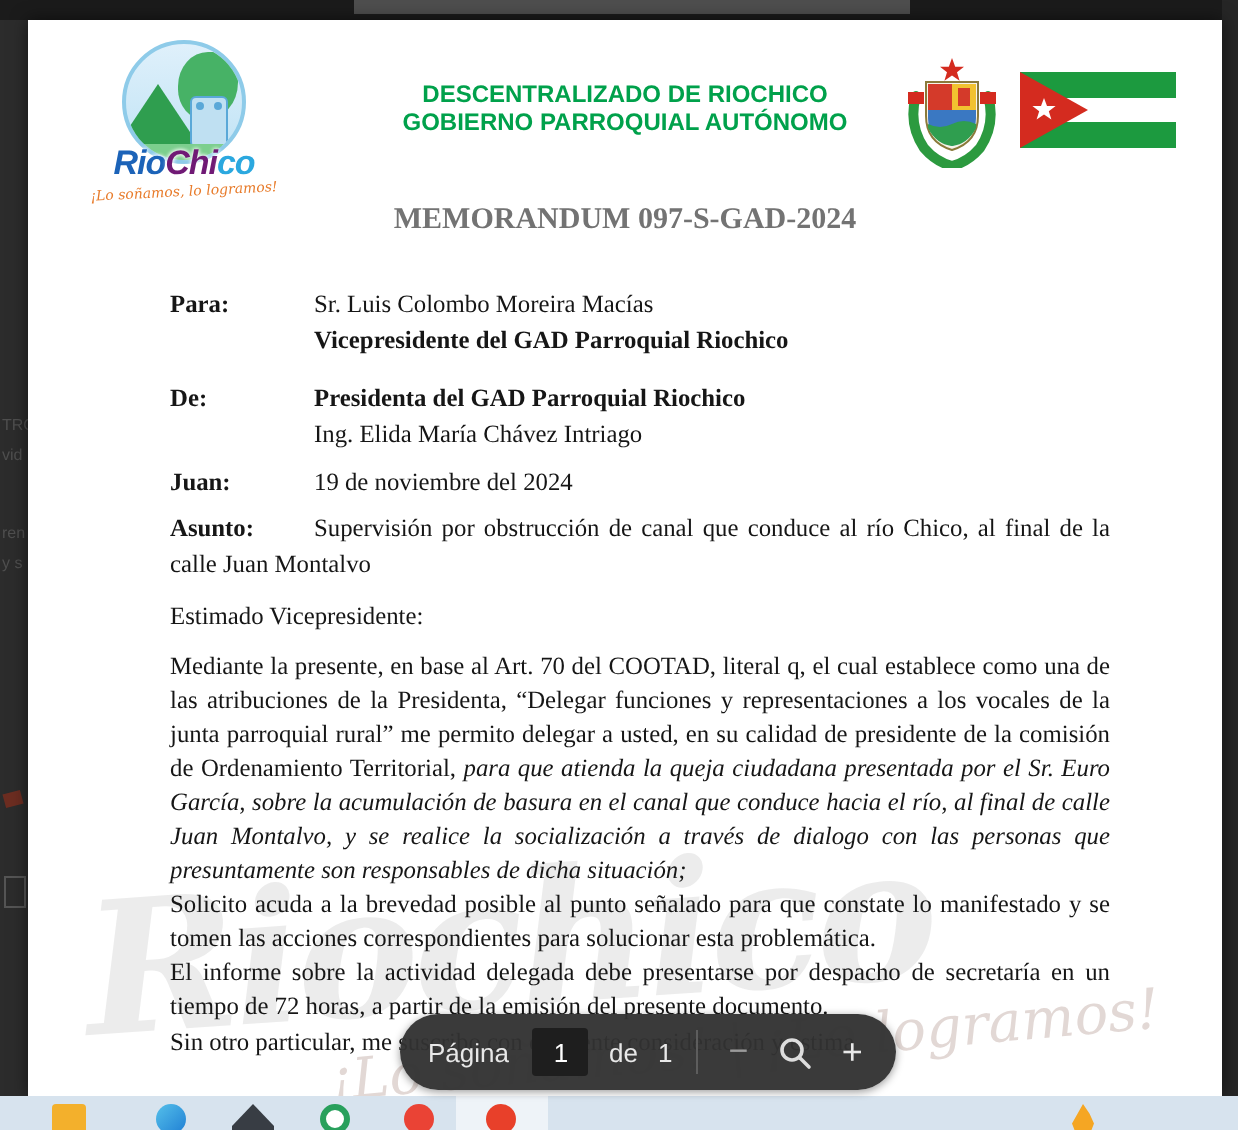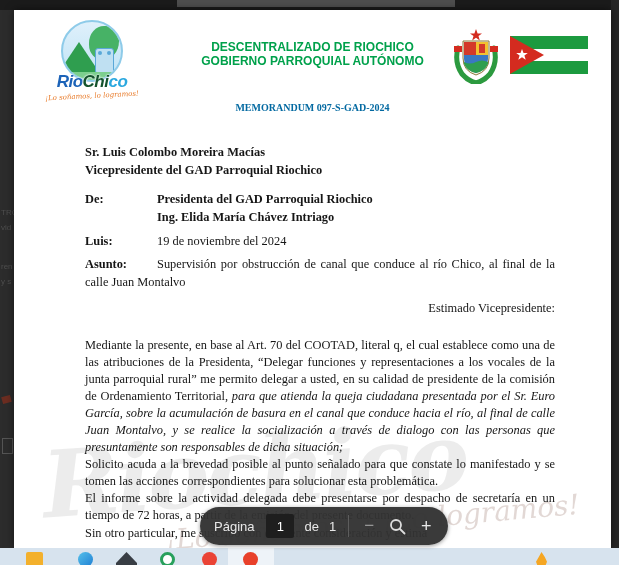--- a/index.html
+++ b/index.html
@@ -38,62 +38,62 @@
   }
 
   
   .org-title{
     position:absolute;left:120px;right:120px;top:30px;text-align:center;
     font-family:"Liberation Sans",sans-serif;font-weight:bold;
     font-size:12px;line-height:14px;color:#00a14b;z-index:1;
   }
   .memo-title{
     position:absolute;left:0;right:0;top:92px;text-align:center;
-    font-weight:bold;font-size:10px;color:#0369a1;z-index:1;
+    font-weight:bold;font-size:15px;color:#737373;z-index:1;
   }
 
   
   .logo{position:absolute;left:26px;top:10px;width:104px;text-align:center;z-index:1;}
   .logo-circle{
     position:relative;width:58px;height:58px;margin:0 auto;border-radius:50%;
     background:linear-gradient(#dff0fb,#bfe3f5);
     border:2px solid #8ecbe9;overflow:hidden;
   }
   .logo-mountain{position:absolute;left:-4px;bottom:8px;width:0;height:0;
     border-left:20px solid transparent;border-right:20px solid transparent;border-bottom:30px solid #2f9e4f;}
   .logo-foliage{position:absolute;right:2px;top:4px;width:30px;height:34px;border-radius:50% 40% 55% 45%;background:#47b266;}
   .logo-tower{position:absolute;right:7px;bottom:6px;width:17px;height:24px;border-radius:3px;
     background:#bfe0f2;border:1.5px solid #5aa8d8;}
   .logo-tower:before{content:"";position:absolute;left:2px;top:2px;width:4px;height:4px;border-radius:50%;background:#5aa8d8;}
   .logo-tower:after{content:"";position:absolute;right:2px;top:2px;width:4px;height:4px;border-radius:50%;background:#5aa8d8;}
   .logo-ground{position:absolute;left:0;bottom:0;width:100%;height:8px;background:#7ccf8e;}
   .logo-text{margin-top:-10px;font-family:"Liberation Sans",sans-serif;font-weight:bold;font-style:italic;font-size:17px;letter-spacing:-0.5px;
     text-shadow:0 0 2px #fff,0 0 2px #fff;position:relative;}
   .logo-text .rio{color:#1c63b8;}
-  .logo-text .chi{color:#14532d;}
+  .logo-text .chi{color:#701a75;}
   .logo-text .co{color:#2ba8df;}
   .logo-tagline{font-family:"DejaVu Serif",serif;font-style:italic;font-size:7px;color:#e87b2a;transform:rotate(-3deg);}
 
   .arms{position:absolute;left:436px;top:18px;z-index:1;}
   .flag{position:absolute;left:496px;top:26px;z-index:1;}
 
   
   .letter{
     position:absolute;left:71px;top:133px;width:470px;z-index:1;
     font-size:12.4px;line-height:18px;color:#161616;text-align:justify;
   }
   .meta-row{display:flex;margin:0;}
   .meta-label{flex:0 0 72px;font-weight:bold;}
-  .meta-value .block{display:block;font-weight:bold;}
+  .meta-value .block{display:block;}
   .bold{font-weight:bold;}
   .mb11{margin-bottom:11px;} .mb6{margin-bottom:6px;} .mb5{margin-bottom:5px;} .mb10{margin-bottom:10px;} .mb12{margin-bottom:12px;}
   .asunto-p{margin:0 0 8px 0;}
   .asunto-label{display:inline-block;width:72px;font-weight:bold;}
   .para{margin:0;line-height:17px;}
-  .salutation{margin:0 0 20px 0;text-align:right;}
+  .salutation{margin:0 0 8px 0;text-align:left;}
   .closing{margin:0;text-align:left;}
 
   
   .pdf-toolbar{
     position:absolute;left:200px;top:507px;height:38px;z-index:10;
     background:rgba(50,50,50,0.96);border-radius:19px;
     display:flex;align-items:center;padding:0 14px;
     font-family:"Liberation Sans",sans-serif;font-size:13px;color:#e8e8e8;
     box-shadow:0 1px 4px rgba(0,0,0,.4);
   }
@@ -181,36 +181,37 @@
       <polygon points="0,0 34,19 0,38" fill="#d42b1f"></polygon>
       <polygon points="12,13 13.5,17 17.8,17 14.4,19.6 15.7,23.8 12,21.3 8.3,23.8 9.6,19.6 6.2,17 10.5,17" fill="#ffffff"></polygon>
     </svg>
   </div>
 
   <div class="memo-title">MEMORANDUM 097-S-GAD-2024</div>
 
   <div class="letter">
 
     <div class="meta-row mb11">
+      <span class="meta-label">Para:</span>
       <span class="meta-value">
         <span class="block">Sr. Luis Colombo Moreira Macías</span>
         <span class="block bold">Vicepresidente del GAD Parroquial Riochico</span>
       </span>
     </div>
 
     <div class="meta-row mb6">
       <span class="meta-label">De:</span>
       <span class="meta-value">
         <span class="block bold">Presidenta del GAD Parroquial Riochico</span>
         <span class="block">Ing. Elida María Chávez Intriago</span>
       </span>
     </div>
 
     <div class="meta-row mb5">
-      <span class="meta-label">Luis:</span>
+      <span class="meta-label">Juan:</span>
       <span class="meta-value">19 de noviembre del 2024</span>
     </div>
 
     <p class="asunto-p"><span class="asunto-label">Asunto:</span><span>Supervisión por obstrucción de canal que conduce al río Chico, al final de la calle Juan Montalvo</span></p>
 
     <p class="salutation">Estimado Vicepresidente:</p>
 
     <p class="para mb12"><span>Mediante la presente, en base al Art. 70 del COOTAD, literal q, el cual establece como una de las atribuciones de la Presidenta, “Delegar funciones y representaciones a los vocales de la junta parroquial rural” me permito delegar a usted, en su calidad de presidente de la comisión de Ordenamiento Territorial, </span><i>para que atienda la queja ciudadana presentada por el Sr. Euro García, sobre la acumulación de basura en el canal que conduce hacia el río, al final de calle Juan Montalvo, y se realice la socialización a través de dialogo con las personas que presuntamente son responsables de dicha situación;</i></p>
 
     <p class="para mb10">Solicito acuda a la brevedad posible al punto señalado para que constate lo manifestado y se tomen las acciones correspondientes para solucionar esta problemática.</p>

